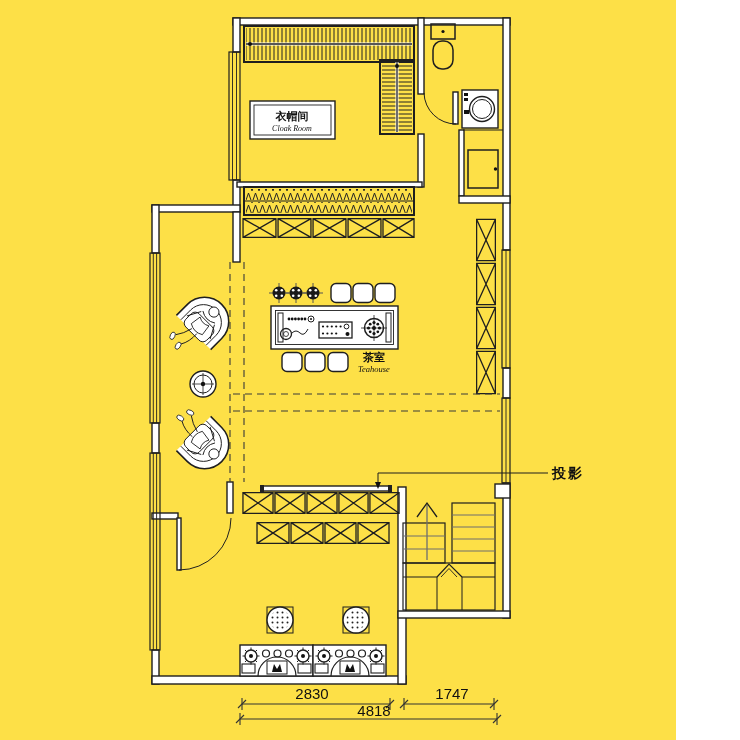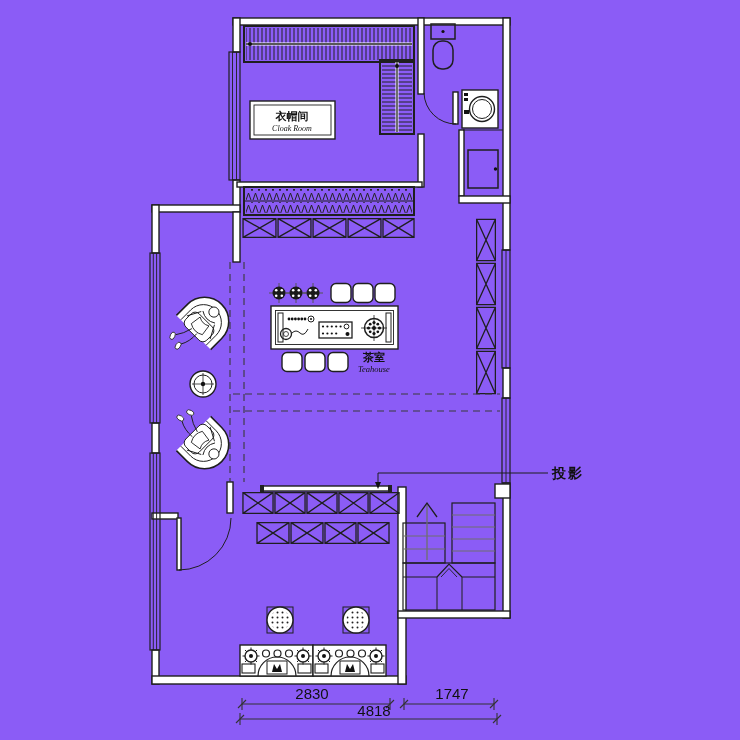--- a/index.html
+++ b/index.html
@@ -1,16 +1,16 @@
 <!DOCTYPE html>
 <html><head>
 <meta charset="utf-8">
 <style>
   html,body{margin:0;padding:0;background:#ffffff;}
-  .stage{width:740px;height:740px;position:relative;background:#8b5cf6;overflow:hidden;}
+  .stage{width:676px;height:740px;position:relative;background:#fde047;overflow:hidden;}
   svg{display:block;}
   .w{fill:#ffffff;stroke:#1f1f1f;stroke-width:1.4;}
   .ln{fill:none;stroke:#1f1f1f;}
   .gray{stroke:#6f6f6f;}
   .txt-zh{font-family:"Liberation Sans",sans-serif;font-weight:bold;fill:#111;}
   .txt-en{font-family:"Liberation Serif",serif;font-style:italic;fill:#111;}
   .txt-dim{font-family:"Liberation Sans",sans-serif;fill:#111;}
   .dash{fill:none;stroke:#3a3a3a;stroke-width:1.1;stroke-dasharray:7 5;}
 </style>
 </head>

